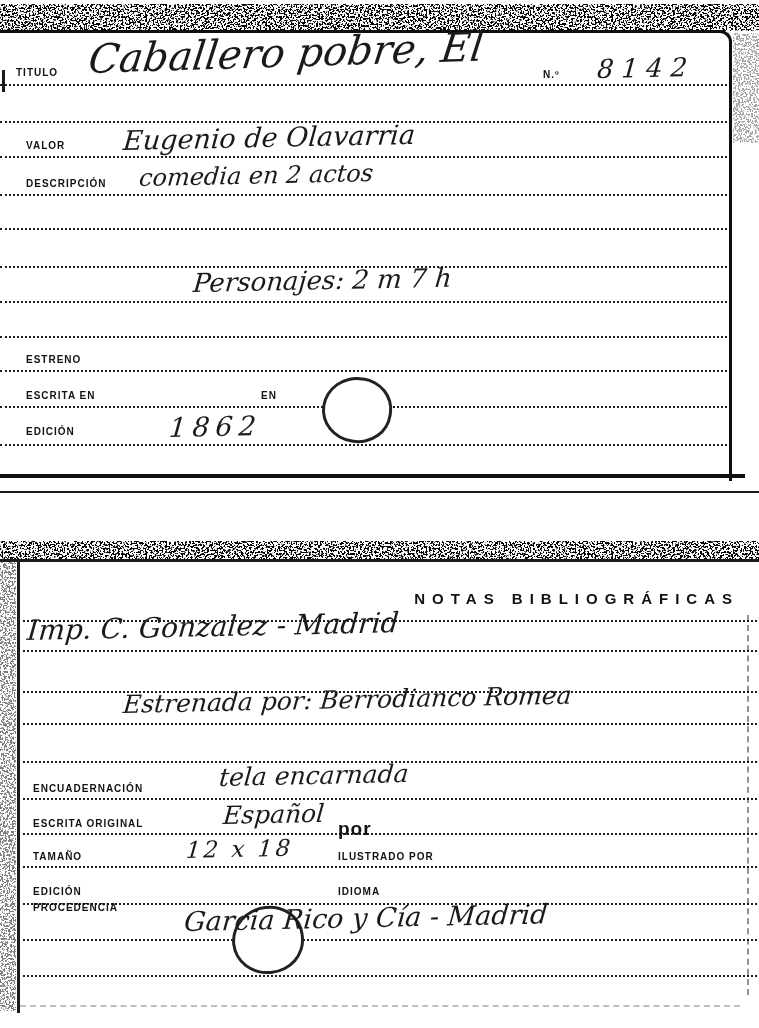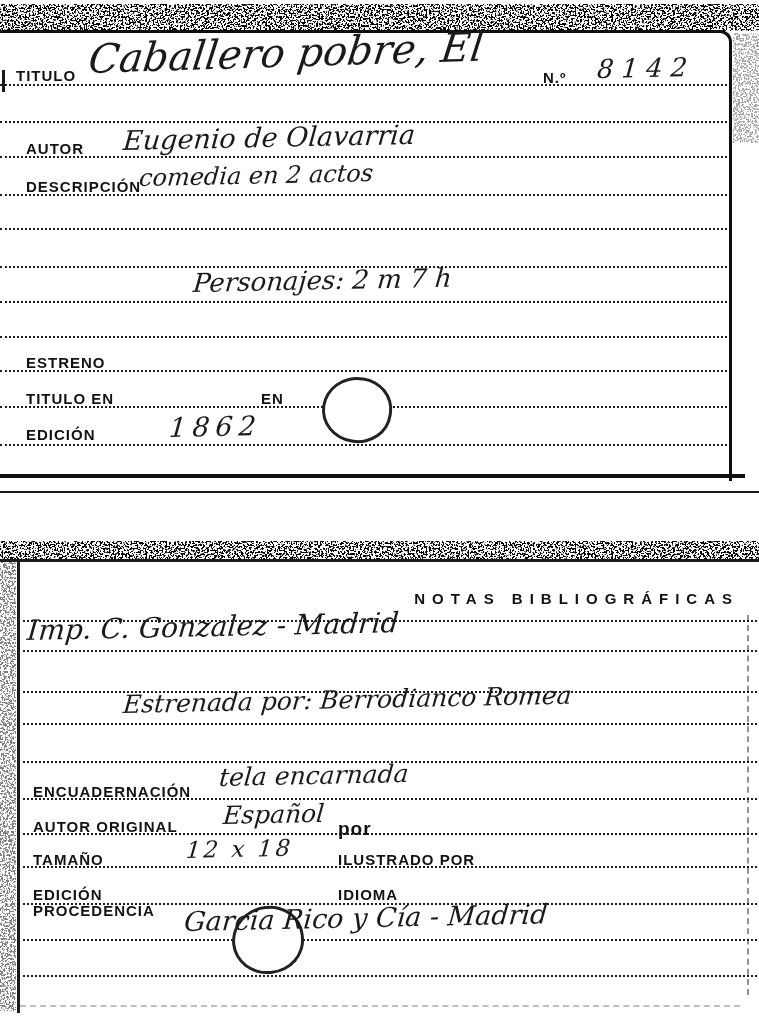--- a/index.html
+++ b/index.html
@@ -6,21 +6,21 @@
   #scan{
     position:relative;width:759px;height:1028px;background:#ffffff;
     overflow:hidden;font-family:"Liberation Sans",sans-serif;color:#141414;
   }
   .abs{position:absolute;}
   
   .rule{position:absolute;height:0;border-bottom:2px dotted #1c1c1c;z-index:1;}
   .rule.faint{border-bottom:2px dashed #8a8a8a;opacity:.55;}
   
   .lbl{
-    position:absolute;font-weight:bold;font-size:15px;letter-spacing:1px;
+    position:absolute;font-weight:bold;font-size:10px;letter-spacing:1px;
     color:#121212;white-space:nowrap;z-index:3;
   }
   .header-lbl{
     position:absolute;font-weight:bold;font-size:15px;letter-spacing:7px;
     text-align:right;color:#121212;z-index:3;white-space:nowrap;
   }
   
   .hand{
     position:absolute;font-family:"DejaVu Serif",serif;font-style:italic;
     color:#1a1a1a;white-space:nowrap;z-index:3;transform:rotate(-1.2deg) skewX(-6deg);
@@ -75,24 +75,24 @@
   <div class="rule" style="left:0;top:336px;width:727px"></div>
   <div class="rule" style="left:0;top:370px;width:727px"></div>
   <div class="rule" style="left:0;top:406px;width:727px"></div>
   <div class="rule" style="left:0;top:444px;width:727px"></div>
 
   <div class="abs" style="left:0;top:474px;width:745px;border-bottom:4px solid #101010;z-index:2"></div>
   <div class="solid-line" style="left:0;top:491px;width:759px;height:2px"></div>
 
   <div class="lbl" style="left:16px;top:67px">TITULO</div>
   <div class="lbl" style="left:543px;top:69px">N.º</div>
-  <div class="lbl" style="left:26px;top:140px">AUTOR</div>
+  <div class="lbl" style="left:26px;top:140px">VALOR</div>
   <div class="lbl" style="left:26px;top:178px">DESCRIPCIÓN</div>
   <div class="lbl" style="left:26px;top:354px">ESTRENO</div>
-  <div class="lbl" style="left:26px;top:390px">TITULO EN</div>
+  <div class="lbl" style="left:26px;top:390px">ESCRITA EN</div>
   <div class="lbl" style="left:261px;top:390px">EN</div>
   <div class="lbl" style="left:26px;top:426px">EDICIÓN</div>
 
   <div class="hand big" style="left:86px;top:36px">Caballero pobre, El</div>
   <div class="hand" style="left:596px;top:54px;font-size:26px;letter-spacing:8px">8142</div>
   <div class="hand" style="left:122px;top:125px;font-size:27px">Eugenio de Olavarria</div>
   <div class="hand" style="left:138px;top:164px;font-size:24px">comedia en 2 actos</div>
   <div class="hand" style="left:192px;top:268px;font-size:26px">Personajes: 2 m 7 h</div>
   <div class="hand" style="left:168px;top:412px;font-size:27px;letter-spacing:6px">1862</div>
 
@@ -118,21 +118,21 @@
   <div class="rule" style="left:18px;top:833px;width:739px"></div>
   <div class="rule" style="left:18px;top:866px;width:739px"></div>
   <div class="rule" style="left:18px;top:903px;width:739px"></div>
   <div class="rule" style="left:18px;top:939px;width:739px"></div>
   <div class="rule" style="left:18px;top:975px;width:739px"></div>
   <div class="rule faint" style="left:20px;top:1005px;width:720px"></div>
 
   <div class="header-lbl" style="left:18px;top:590px;width:721px">NOTAS BIBLIOGRÁFICAS</div>
 
   <div class="lbl" style="left:33px;top:783px">ENCUADERNACIÓN</div>
-  <div class="lbl" style="left:33px;top:818px">AUTOR ORIGINAL</div>
+  <div class="lbl" style="left:33px;top:818px">ESCRITA ORIGINAL</div>
   <div class="lbl" style="left:338px;top:818px;text-transform:none;font-size:19px">por</div>
   <div class="lbl" style="left:33px;top:851px">TAMAÑO</div>
   <div class="lbl" style="left:338px;top:851px">ILUSTRADO POR</div>
   <div class="lbl" style="left:33px;top:886px">EDICIÓN</div>
   <div class="lbl" style="left:338px;top:886px">IDIOMA</div>
   <div class="lbl" style="left:33px;top:902px">PROCEDENCIA</div>
 
   <div class="hand" style="left:26px;top:614px;font-size:28px">Imp. C. Gonzalez - Madrid</div>
   <div class="hand" style="left:122px;top:690px;font-size:25px">Estrenada por: Berrodianco Romea</div>
   <div class="hand" style="left:218px;top:763px;font-size:25px">tela encarnada</div>

